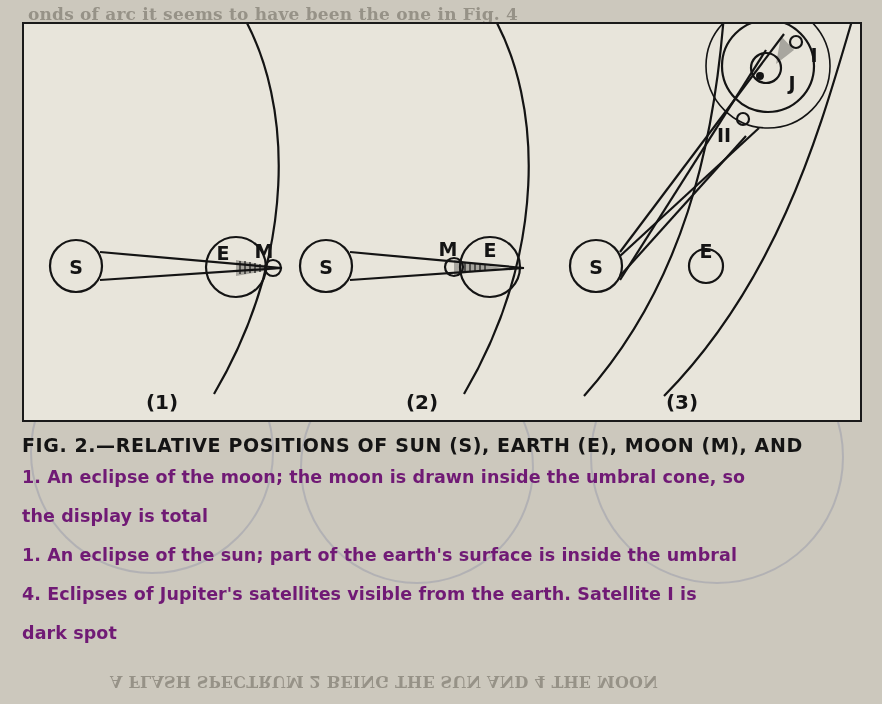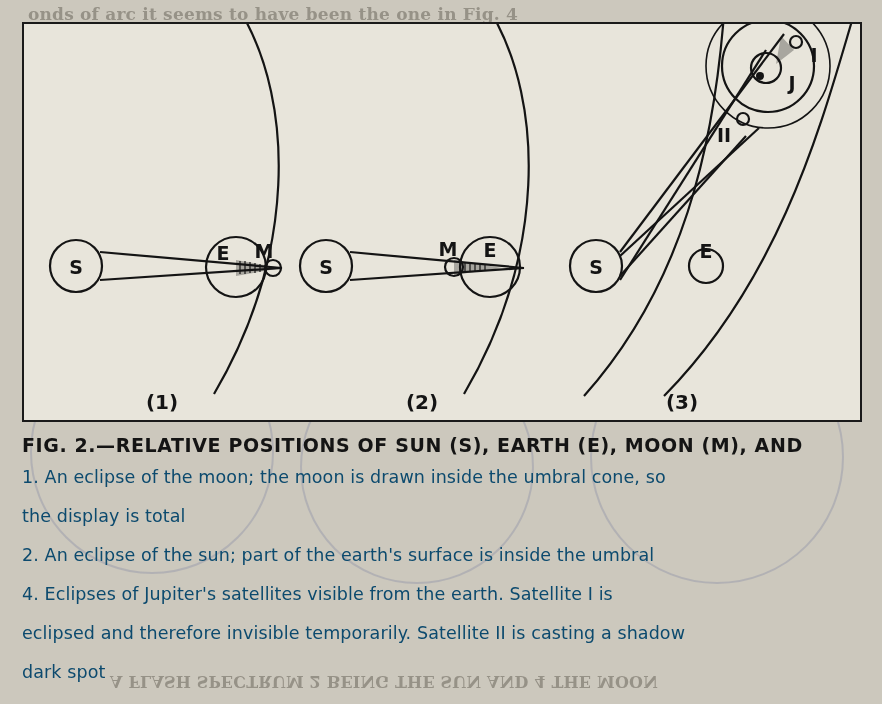--- a/index.html
+++ b/index.html
@@ -43,23 +43,23 @@
   .cap-title{
     font-size:19px;
     font-weight:bold;
     letter-spacing:.6px;
     color:#141414;
     line-height:26px;
     margin:0 0 6px 0;
   }
   .cap-item{
     font-size:17.5px;
-    font-weight:normal;
+    font-weight:bold;
     letter-spacing:.1px;
-    color:#0c4a6e;
+    color:#701a75;
     line-height:23px;
     margin:16px 0 1px 0;
   }
   .watermark{
     position:absolute;
     border-radius:50%;
     border:2px solid rgba(120,125,160,.30);
     pointer-events:none;
   }
 </style>
@@ -174,18 +174,17 @@
     </g>
   </svg>
 </div>
 
 <div class="caption-wrap">
   <div class="cap-title">FIG. 2.—RELATIVE POSITIONS OF SUN (S), EARTH (E), MOON (M), AND</div>
 
   <div class="cap-item" style="margin-top:8px;">1. An eclipse of the moon; the moon is drawn inside the umbral cone, so</div>
   <div class="cap-item">the display is total</div>
 
-  <div class="cap-item">2. An eclipse of the sun; part of the earth's surface is inside the umbral</div>
+  <div class="cap-item">1. An eclipse of the sun; part of the earth's surface is inside the umbral</div>
 
   <div class="cap-item">4. Eclipses of Jupiter's satellites visible from the earth. Satellite I is</div>
-  <div class="cap-item">eclipsed and therefore invisible temporarily. Satellite II is casting a shadow</div>
   <div class="cap-item">dark spot</div>
 </div>
 
 </body></html>

